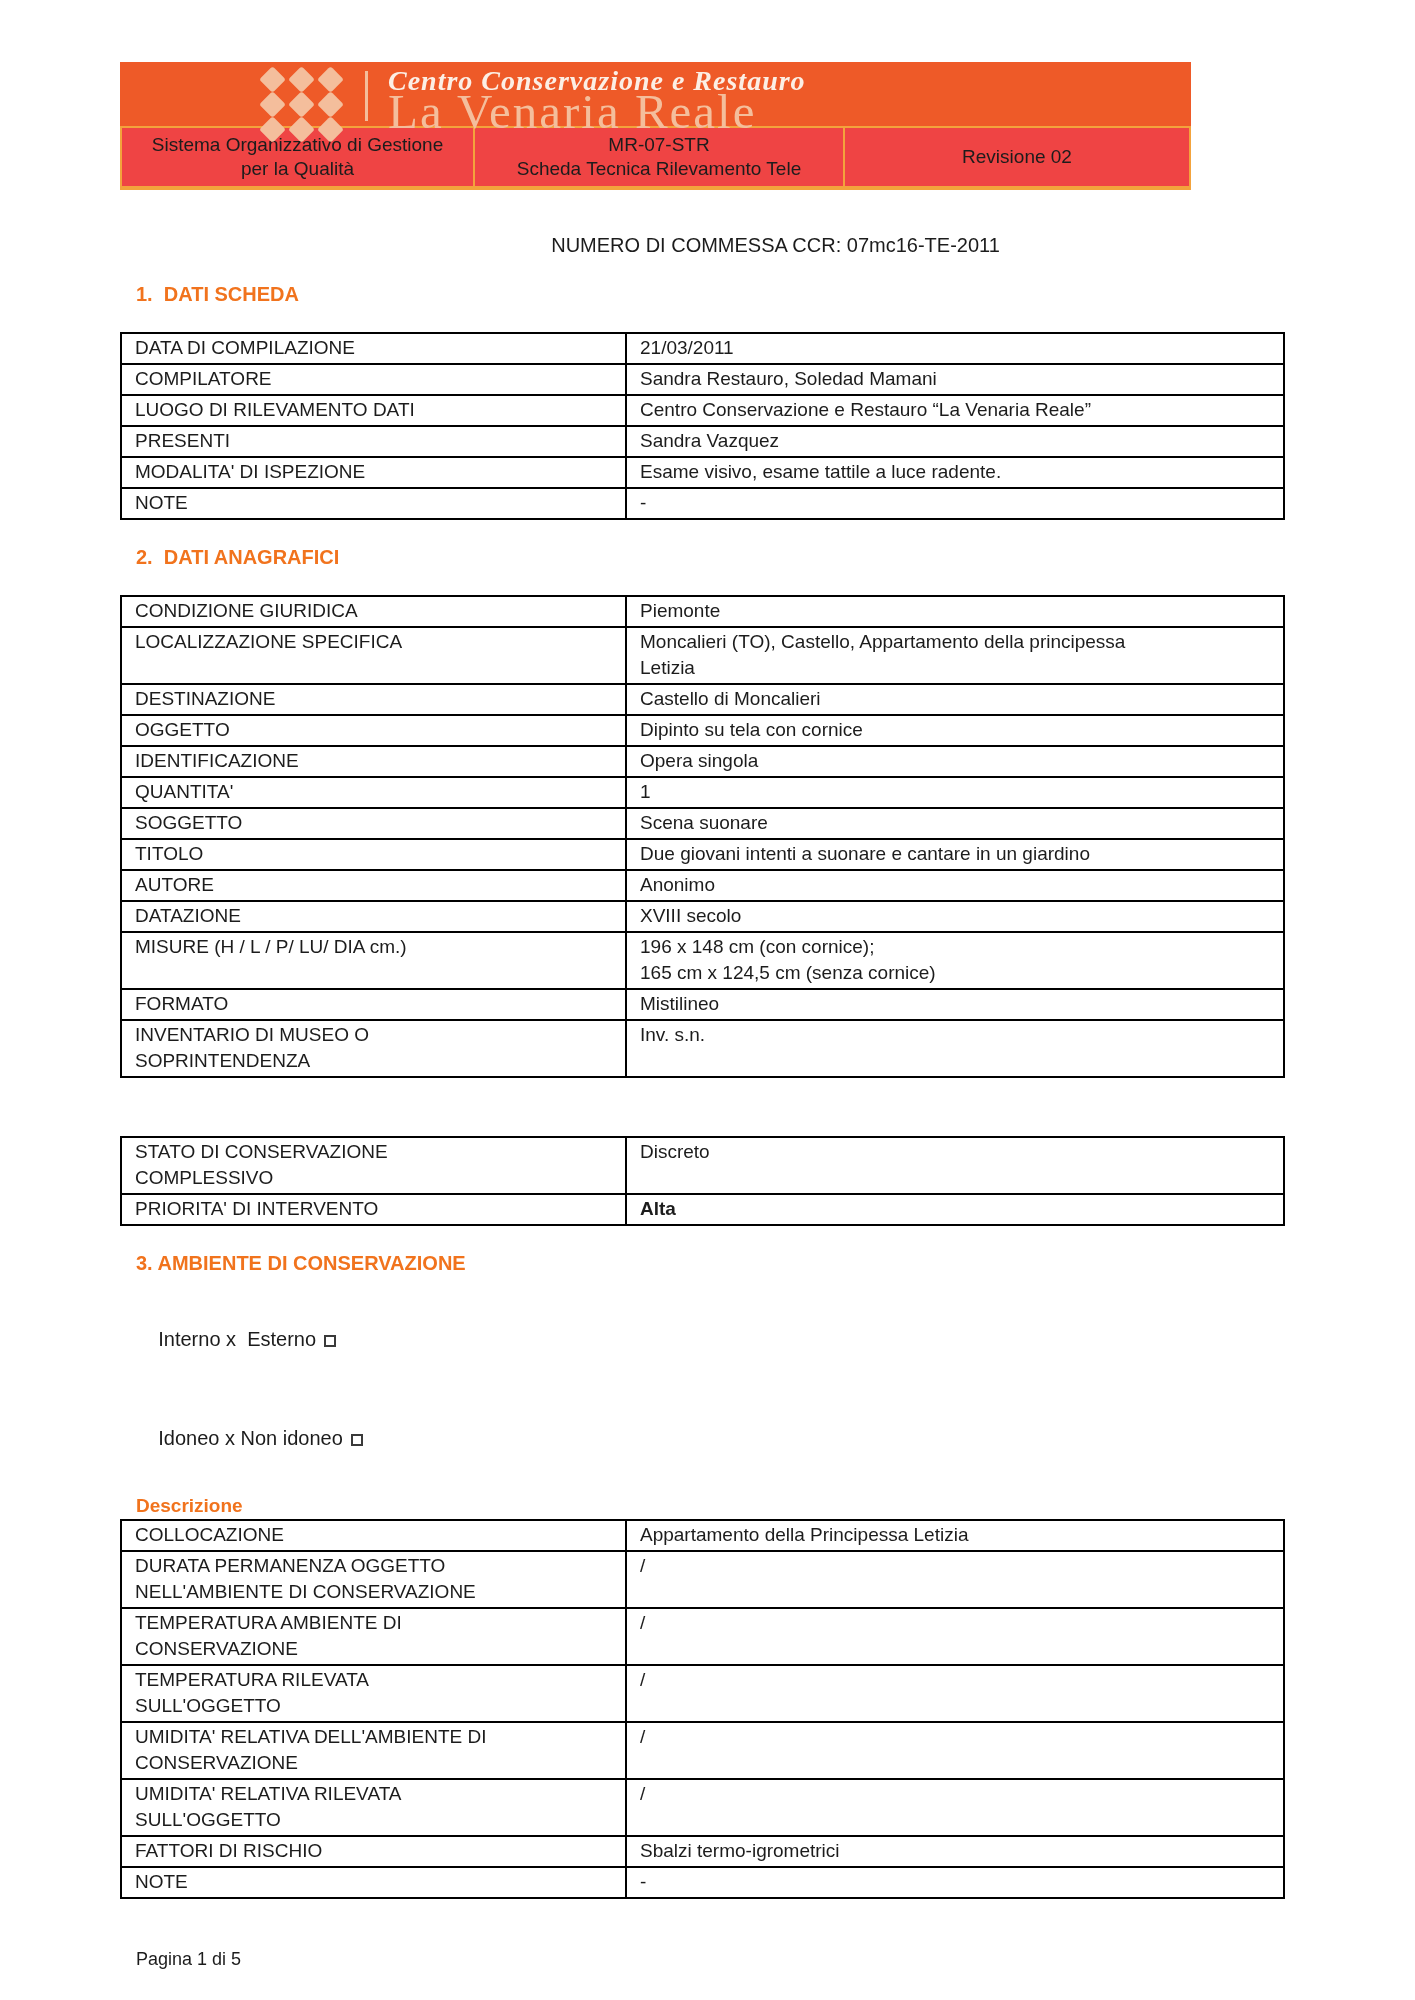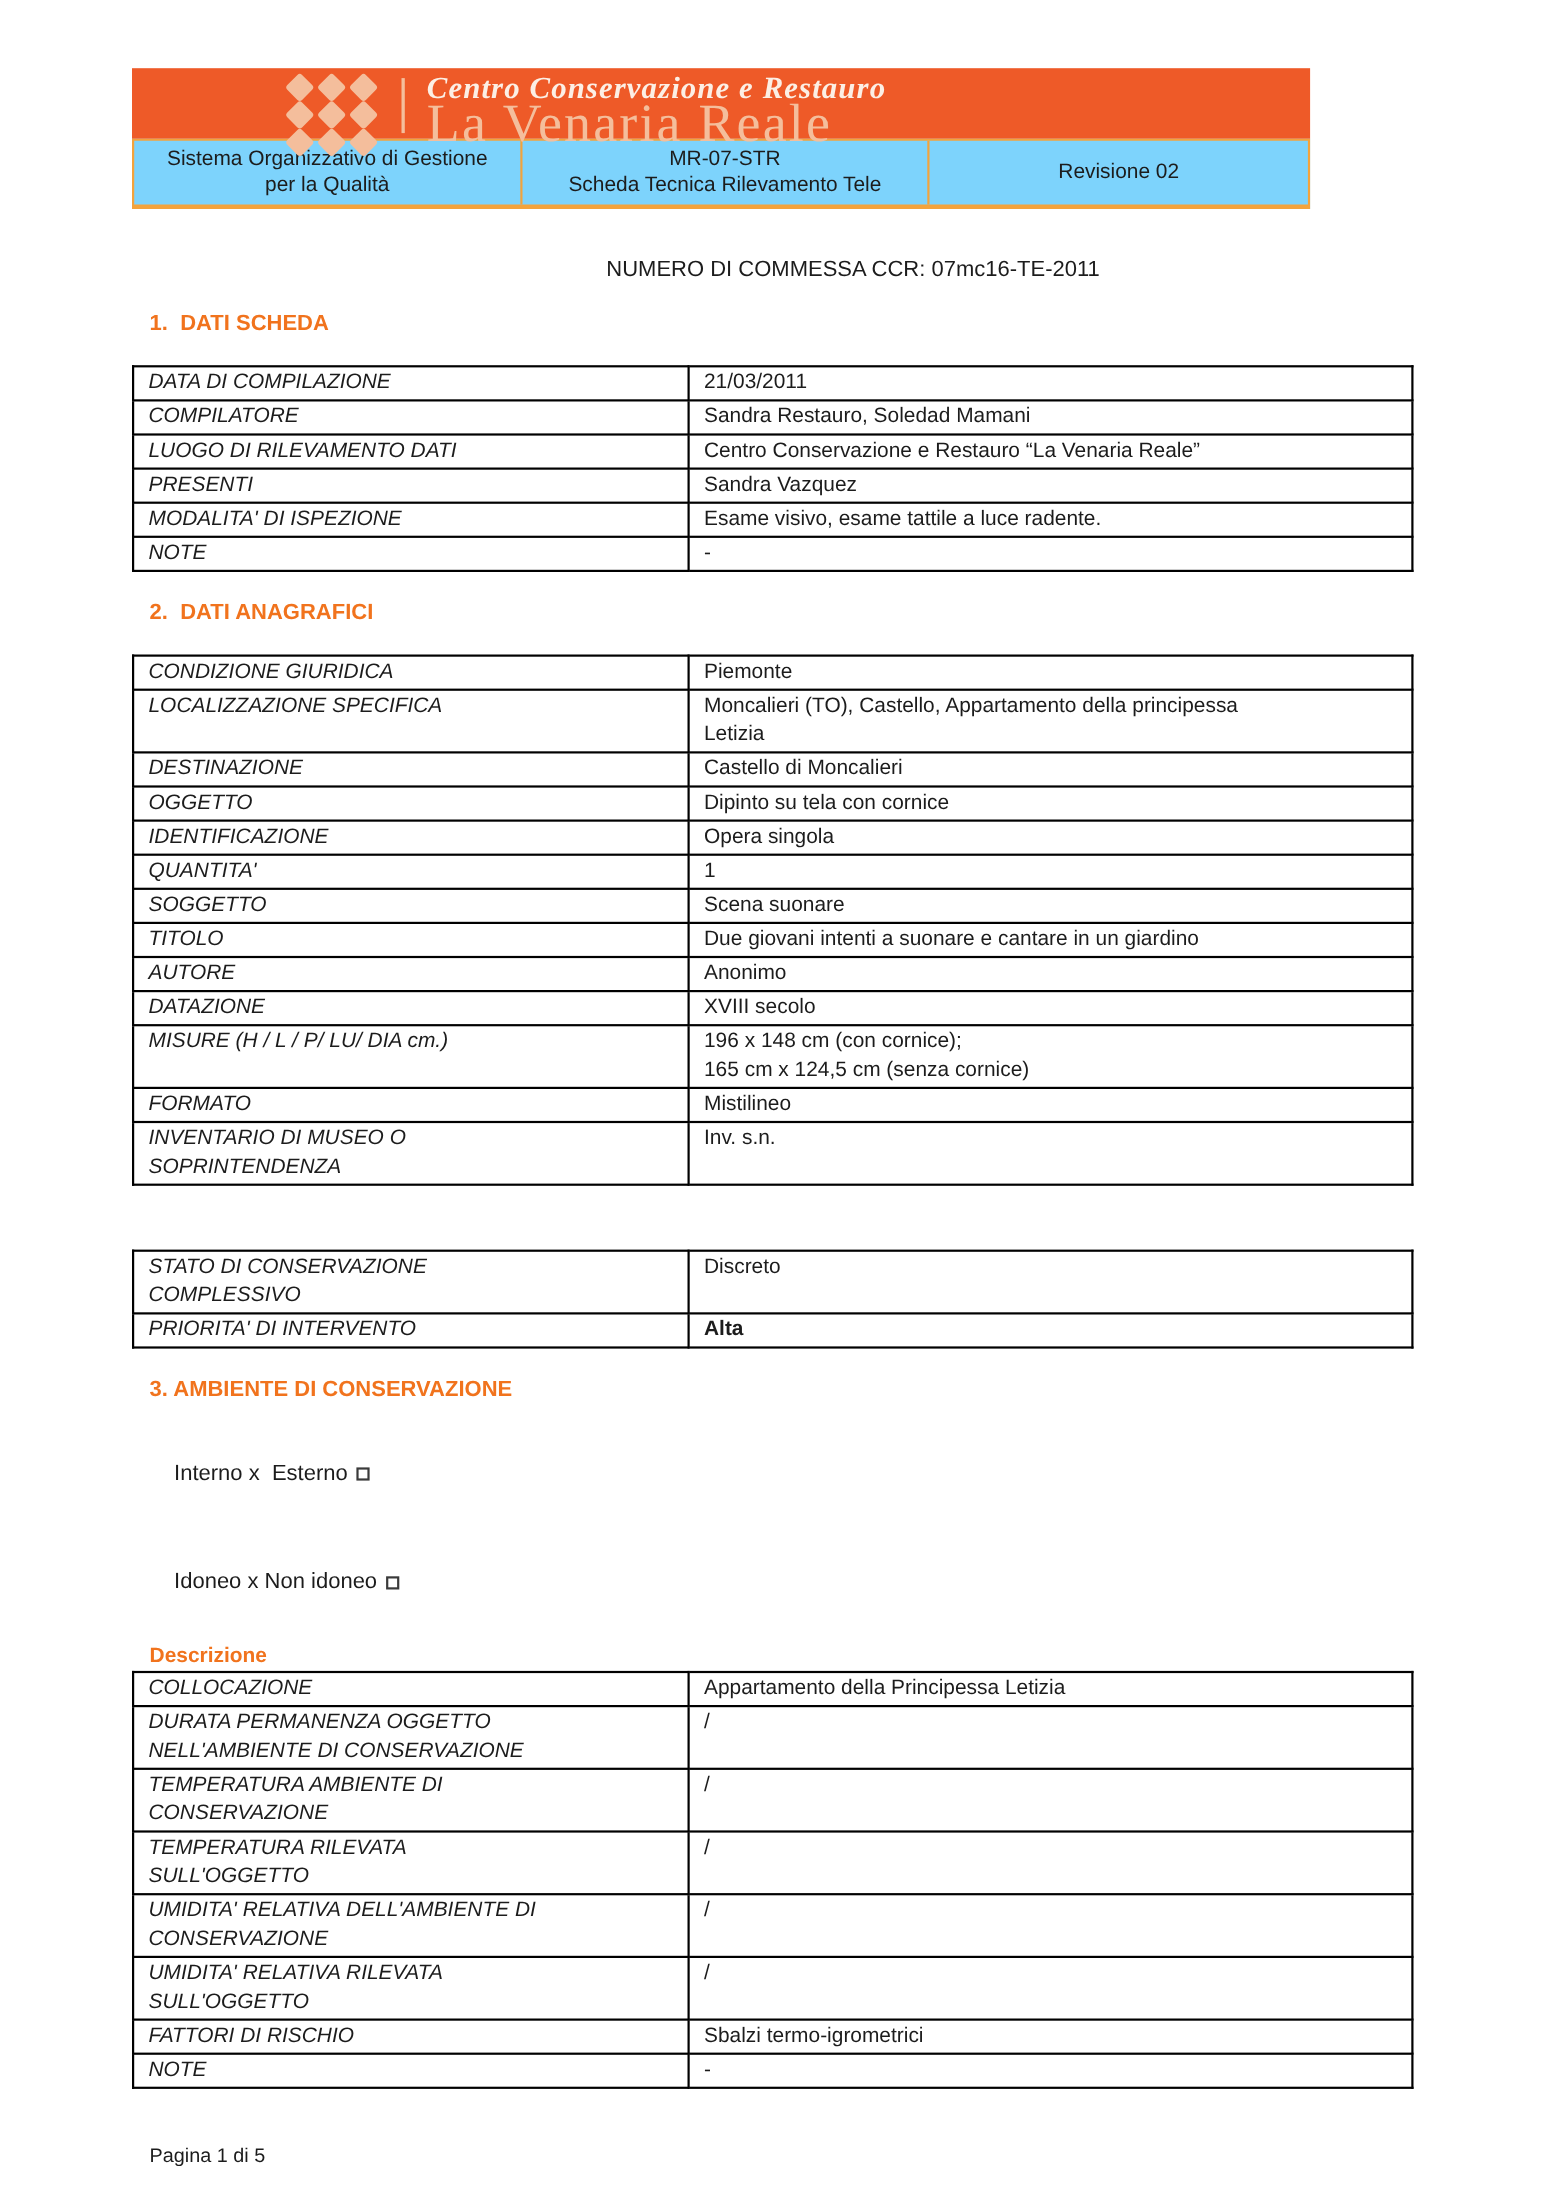--- a/index.html
+++ b/index.html
@@ -32,21 +32,21 @@
   .banner-line1 {
     font-family:"Liberation Serif", serif; font-style:italic; font-weight:bold;
     font-size:28px; color:#FCEFE5; letter-spacing:1px;
   }
   .banner-line2 {
     font-family:"Liberation Serif", serif; font-size:49px; color:#F4BE9C;
     letter-spacing:2px; margin-top:-10px; line-height:1.0;
   }
   .hdr-row {
     display:flex; border:2px solid #F3A33C; border-bottom-width:4px;
-    background:#7dd3fc;
+    background:#ef4444;
   }
   .hdr-cell {
     min-height:58px; display:flex; flex-direction:column; justify-content:center;
     text-align:center; font-size:19px; line-height:24px; white-space:pre-line;
     padding:4px 6px;
   }
   .hdr-c1 { width:351px; }
   .hdr-c2 { width:372px; border-left:2px solid #F3A33C; border-right:2px solid #F3A33C; }
   .hdr-c3 { flex:1; }
 
@@ -74,21 +74,21 @@
     border-collapse:collapse; width:1165px; table-layout:fixed;
     margin-top:26px;
   }
   table.tight { margin-top:0; }
   table.gap60 { margin-top:58px; }
   .tbl td {
     border:2px solid #000; vertical-align:top;
     font-size:19px; line-height:26px; padding:1px 13px 2px 13px;
     white-space:pre-line; overflow:hidden;
   }
-  .tbl td.lab { width:505px;font-style:italic; }
+  .tbl td.lab { width:505px; }
   .tbl td.val { }
   .bold { font-weight:bold; }
 </style>
 </head>
 <body>
 
 <div class="page">
 
   <div class="hdr">
     <div class="banner">

